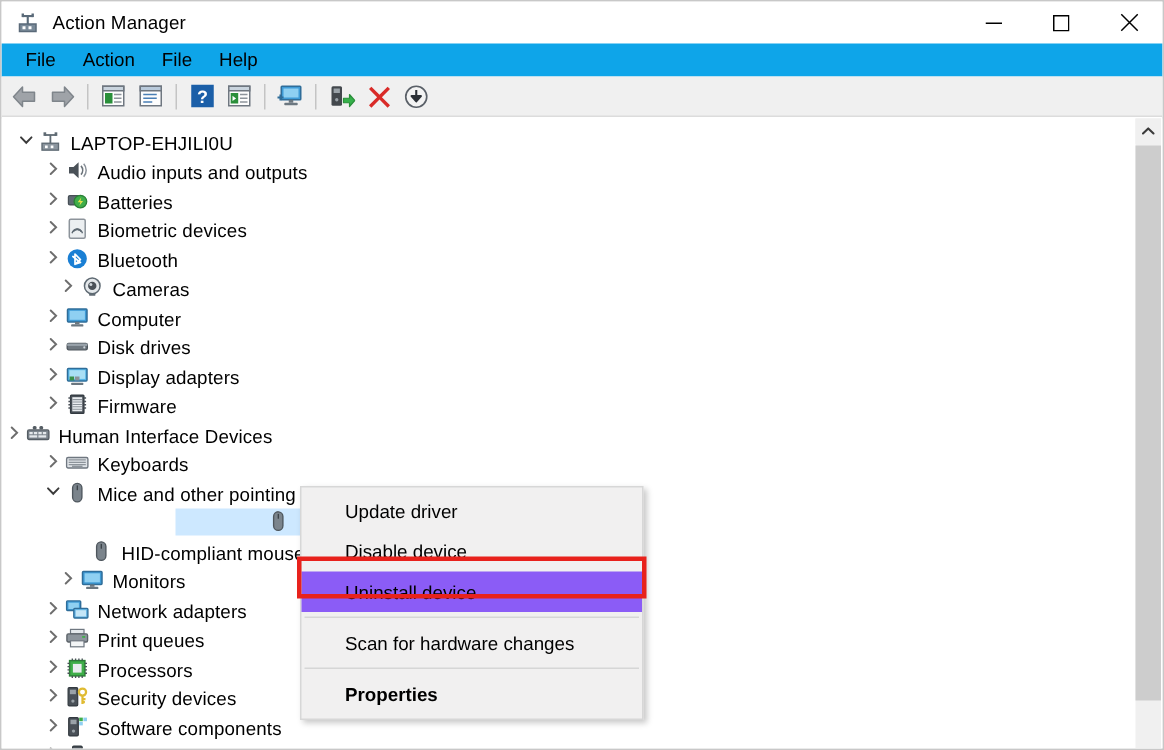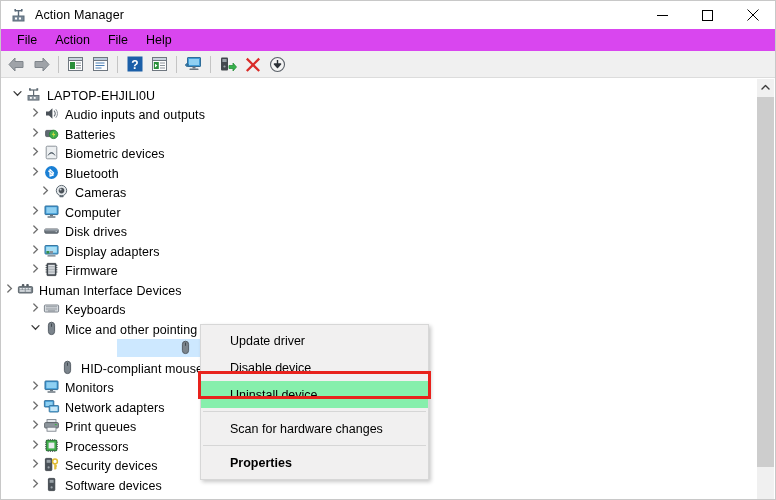--- a/index.html
+++ b/index.html
@@ -43,21 +43,21 @@
     width: 45px; height: 28px;
     display: flex; align-items: center; justify-content: center;
     background: transparent;
   }
   .win-btn svg { display: block; }
 
   
   .menubar {
     position: absolute; top: 28px; left: 0;
     width: 774px; height: 22px;
-    background: #d946ef;
+    background: #0ea5e9;
     display: flex; align-items: center;
     padding-left: 7px;
   }
   .menu-item {
     font-size: 12.5px; color: #000000;
     padding: 2px 9px;
     white-space: nowrap;
   }
 
   
@@ -168,21 +168,21 @@
     white-space: nowrap;
   }
   .ctx-item.bold { font-weight: bold; }
   .ctx-sep {
     height: 1px;
     background: #d6d6d6;
     margin: 3px 2px 3px 2px;
   }
   .ctx-highlight {
     position: relative;
-    background: #86efac;
+    background: #8b5cf6;
   }
   .redbox {
     position: absolute;
     left: 197px; top: 370px;
     width: 233px; height: 28px;
     border: 3px solid #e8221c;
     z-index: 60;
     pointer-events: none;
   }
 </style>
@@ -552,21 +552,21 @@
       <div class="row" style="padding-left:58px">
         <span class="row-icon">
           <svg width="17" height="17" viewBox="0 0 17 17">
             <rect x="5.4" y="2.2" width="6.2" height="12.4" rx="3.1" fill="#7b848c" stroke="#4e565d" stroke-width="0.9"></rect>
             <rect x="8.1" y="3.6" width="0.9" height="3.2" fill="#3b4248"></rect>
           </svg>
         </span>
         <span class="row-label">HID-compliant mouse</span>
       </div>
 
-      <div class="row" style="padding-left:26px">
+      <div class="row" style="padding-left:36px">
         <span class="twisty">
           <svg width="9" height="9" viewBox="0 0 9 9">
               <path d="M2.8 1 L6.4 4.5 L2.8 8" fill="none" stroke="#6e6e6e" stroke-width="1.3" stroke-linecap="round"></path>
             </svg>
         </span>
         <span class="row-icon">
           <svg width="17" height="17" viewBox="0 0 17 17">
             <rect x="2" y="3" width="13" height="8.6" rx="0.6" fill="#3f9bd6" stroke="#2f6d99" stroke-width="1"></rect>
             <rect x="3.4" y="4.2" width="10.2" height="6" fill="#8fd0f2"></rect>
             <rect x="7" y="11.6" width="3" height="1.6" fill="#6b7780"></rect>
@@ -637,20 +637,38 @@
             <rect x="2.4" y="2.4" width="6.4" height="12.2" rx="0.8" fill="#4a5158" stroke="#333a40" stroke-width="0.8"></rect>
             <rect x="3.6" y="3.8" width="4" height="3" fill="#9aa2a8"></rect>
             <circle cx="5.6" cy="11.4" r="1.1" fill="#9aa2a8"></circle>
             <circle cx="12" cy="5.4" r="2.4" fill="none" stroke="#e0bb32" stroke-width="1.5"></circle>
             <path d="M12 7.6 V13.4 M12 10 H14 M12 12 H13.6" stroke="#e0bb32" stroke-width="1.5"></path>
           </svg>
         </span>
         <span class="row-label">Security devices</span>
       </div>
 
+      <div class="row" style="padding-left:26px">
+        <span class="twisty">
+          <svg width="9" height="9" viewBox="0 0 9 9">
+              <path d="M2.8 1 L6.4 4.5 L2.8 8" fill="none" stroke="#6e6e6e" stroke-width="1.3" stroke-linecap="round"></path>
+            </svg>
+        </span>
+        <span class="row-icon">
+          <svg width="17" height="17" viewBox="0 0 17 17">
+            <rect x="2.8" y="2.4" width="6.4" height="12.2" rx="0.8" fill="#4a5158" stroke="#333a40" stroke-width="0.8"></rect>
+            <rect x="4" y="3.8" width="4" height="3" fill="#9aa2a8"></rect>
+            <circle cx="6" cy="11.4" r="1.1" fill="#9aa2a8"></circle>
+            <rect x="9.8" y="2.4" width="2.4" height="2.4" fill="#3fae4a"></rect>
+            <rect x="12.6" y="2.4" width="2.4" height="2.4" fill="#8fd0f2"></rect>
+            <rect x="9.8" y="5.2" width="2.4" height="2.4" fill="#8fd0f2"></rect>
+          </svg>
+        </span>
+        <span class="row-label">Software components</span>
+      </div>
 
       <div class="row" style="padding-left:26px">
         <span class="twisty">
           <svg width="9" height="9" viewBox="0 0 9 9">
               <path d="M2.8 1 L6.4 4.5 L2.8 8" fill="none" stroke="#6e6e6e" stroke-width="1.3" stroke-linecap="round"></path>
             </svg>
         </span>
         <span class="row-icon">
           <svg width="17" height="17" viewBox="0 0 17 17">
             <rect x="5.4" y="2.4" width="6.4" height="12.2" rx="0.8" fill="#4a5158" stroke="#333a40" stroke-width="0.8"></rect>

